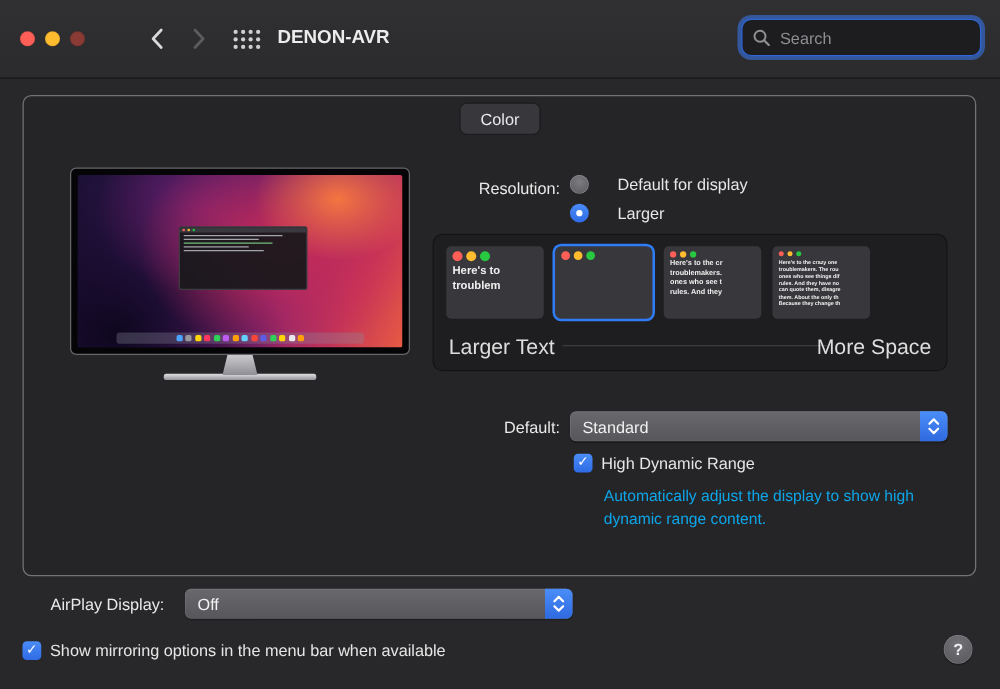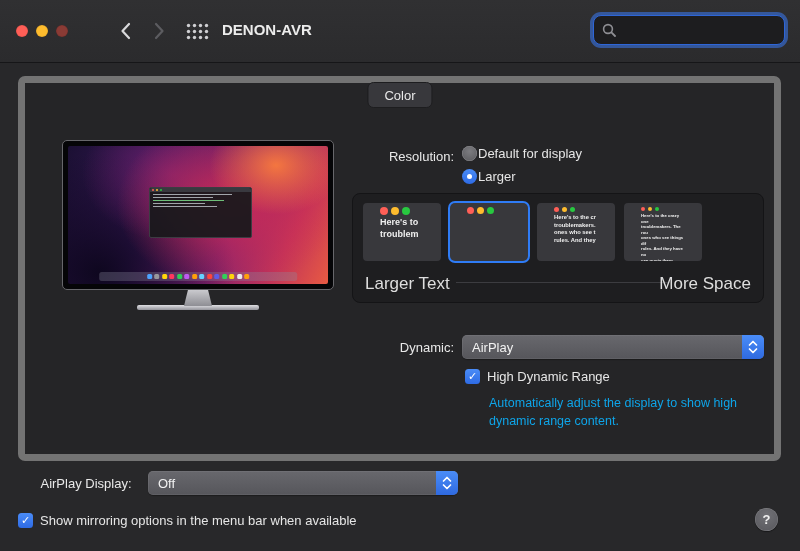--- a/index.html
+++ b/index.html
@@ -36,21 +36,21 @@
   }
   .searchbox input{
     flex:1;background:transparent;border:none;outline:none;
     color:#e6e6e6;font-size:13px;font-family:inherit;min-width:0;
   }
   .searchbox input::placeholder{color:#8e8e93;}
 
   
   .panel{
     position:absolute;left:18px;top:76px;width:763px;height:385px;box-sizing:border-box;
-    background:#252527;border:7px solid #737373;border-radius:7px;
+    background:#252527;border:1px solid #737373;border-radius:7px;
   }
 
   
   .tabs{
     position:absolute;left:50%;top:82px;transform:translateX(-50%);
     height:24px;display:flex;background:#38383c;border:1px solid #1d1d1f;
     border-radius:6px;overflow:hidden;z-index:5;
   }
   .tab{padding:0 16px;display:flex;align-items:center;font-size:13px;color:#e9e9e9;}
   .tab.sel{background:#6b6b71;box-shadow:inset 0 0 0 1px rgba(255,255,255,.06);border-radius:5px;}
@@ -83,29 +83,29 @@
   .stand-neck{width:28px;height:16px;margin:0 auto;background:linear-gradient(180deg,#cacace,#8e8e94);clip-path:polygon(14% 0,86% 0,100% 100%,0 100%);}
   .stand-base{width:122px;height:5px;margin:-1px auto 0;background:linear-gradient(180deg,#dfdfe3,#93939a);border-radius:2px;}
 
   
   .rowlabel{position:absolute;text-align:right;color:#e9e9e9;}
 
   .radio{width:15px;height:15px;border-radius:50%;display:inline-block;position:relative;flex:none;}
   .radio.off{background:radial-gradient(circle at 50% 35%,#7c7c80,#59595d);box-shadow:inset 0 0 0 .5px #8a8a8e;}
   .radio.on{background:linear-gradient(180deg,#4a8cf7,#2e6be5);}
   .radio.on::after{content:"";position:absolute;left:5px;top:5px;width:5px;height:5px;border-radius:50%;background:#fff;}
-  .optrow{position:absolute;display:flex;align-items:center;gap:1px;}
+  .optrow{position:absolute;display:flex;align-items:center;gap:23px;}
 
   
   .scalebox{
     position:absolute;left:327px;top:110px;width:412px;height:110px;box-sizing:border-box;
     background:#1e1e20;border:1px solid #141416;border-radius:8px;padding:9px 10px;
   }
   .thumbs{display:flex;gap:9px;}
-  .thumb{width:78px;height:58px;box-sizing:border-box;background:#38383c;border-radius:4px;padding:4px 17px;overflow:hidden;position:relative;}
+  .thumb{width:78px;height:58px;box-sizing:border-box;background:#38383c;border-radius:4px;padding:4px 5px;overflow:hidden;position:relative;}
   .thumb.sel{box-shadow:0 0 0 2px #2f7cf6;border-radius:5px;}
   .tdots{display:flex;gap:3px;margin-bottom:2px;}
   .tdots i{border-radius:50%;display:block;}
   .tdots .r{background:#ff5f57;} .tdots .y{background:#febc2e;} .tdots .g{background:#28c840;}
   .thumb .ttext{color:#f0f0f0;font-weight:600;line-height:1.3;}
   .t1 .tdots i{width:8px;height:8px;} .t1 .ttext{font-size:9px;}
   .t2 .tdots i{width:7px;height:7px;} .t2 .ttext{font-size:7.5px;}
   .t3 .tdots i{width:5px;height:5px;} .t3 .ttext{font-size:5.8px;}
   .t4 .tdots i{width:4px;height:4px;} .t4 .ttext{font-size:4.3px;}
   .preline{white-space:pre-line;}
@@ -185,20 +185,21 @@
     </svg>
   </div>
 
   <div class="win-title">DENON-AVR</div>
 
   <div class="searchbox">
     <svg width="14" height="14" viewBox="0 0 14 14">
       <circle cx="6" cy="6" r="4.4" fill="none" stroke="#8e8e93" stroke-width="1.6"></circle>
       <path d="M9.4 9.4 L13 13" stroke="#8e8e93" stroke-width="1.8" stroke-linecap="round"></path>
     </svg>
+    <input type="text" placeholder="Search" style="">
   </div>
 </div>
 
 <div class="tabs">
   <div class="tab">Color</div>
 </div>
 
 <div class="panel">
 
   <div class="preview">
@@ -291,23 +292,23 @@
 can quote them, disagre
 them. About the only th
 Because they change th</div>
       </div>
     </div>
     <div class="scale-track"></div>
     <div class="scale-lab" style="left:12px;">Larger Text</div>
     <div class="scale-lab" style="right:12px;">More Space</div>
   </div>
 
-  <div class="rowlabel" style="left:327px;top:257px;width:102px;">Dynamic:</div>
+  <div class="rowlabel" style="left:327px;top:257px;width:102px;">Default:</div>
   <div class="popup" style="left:437px;top:252px;width:302px;">
-    <span class="ptext">AirPlay</span>
+    <span class="ptext">Standard</span>
     <span class="pcap">
       <svg width="10" height="14" viewBox="0 0 10 14">
         <path d="M1.5 5 L5 1.5 L8.5 5" fill="none" stroke="#fff" stroke-width="1.7" stroke-linecap="round" stroke-linejoin="round"></path>
         <path d="M1.5 9 L5 12.5 L8.5 9" fill="none" stroke="#fff" stroke-width="1.7" stroke-linecap="round" stroke-linejoin="round"></path>
       </svg>
     </span>
   </div>
 
   <div class="cbrow" style="left:440px;top:286px;justify-content:flex-end;">
     <span class="cbox"></span>

